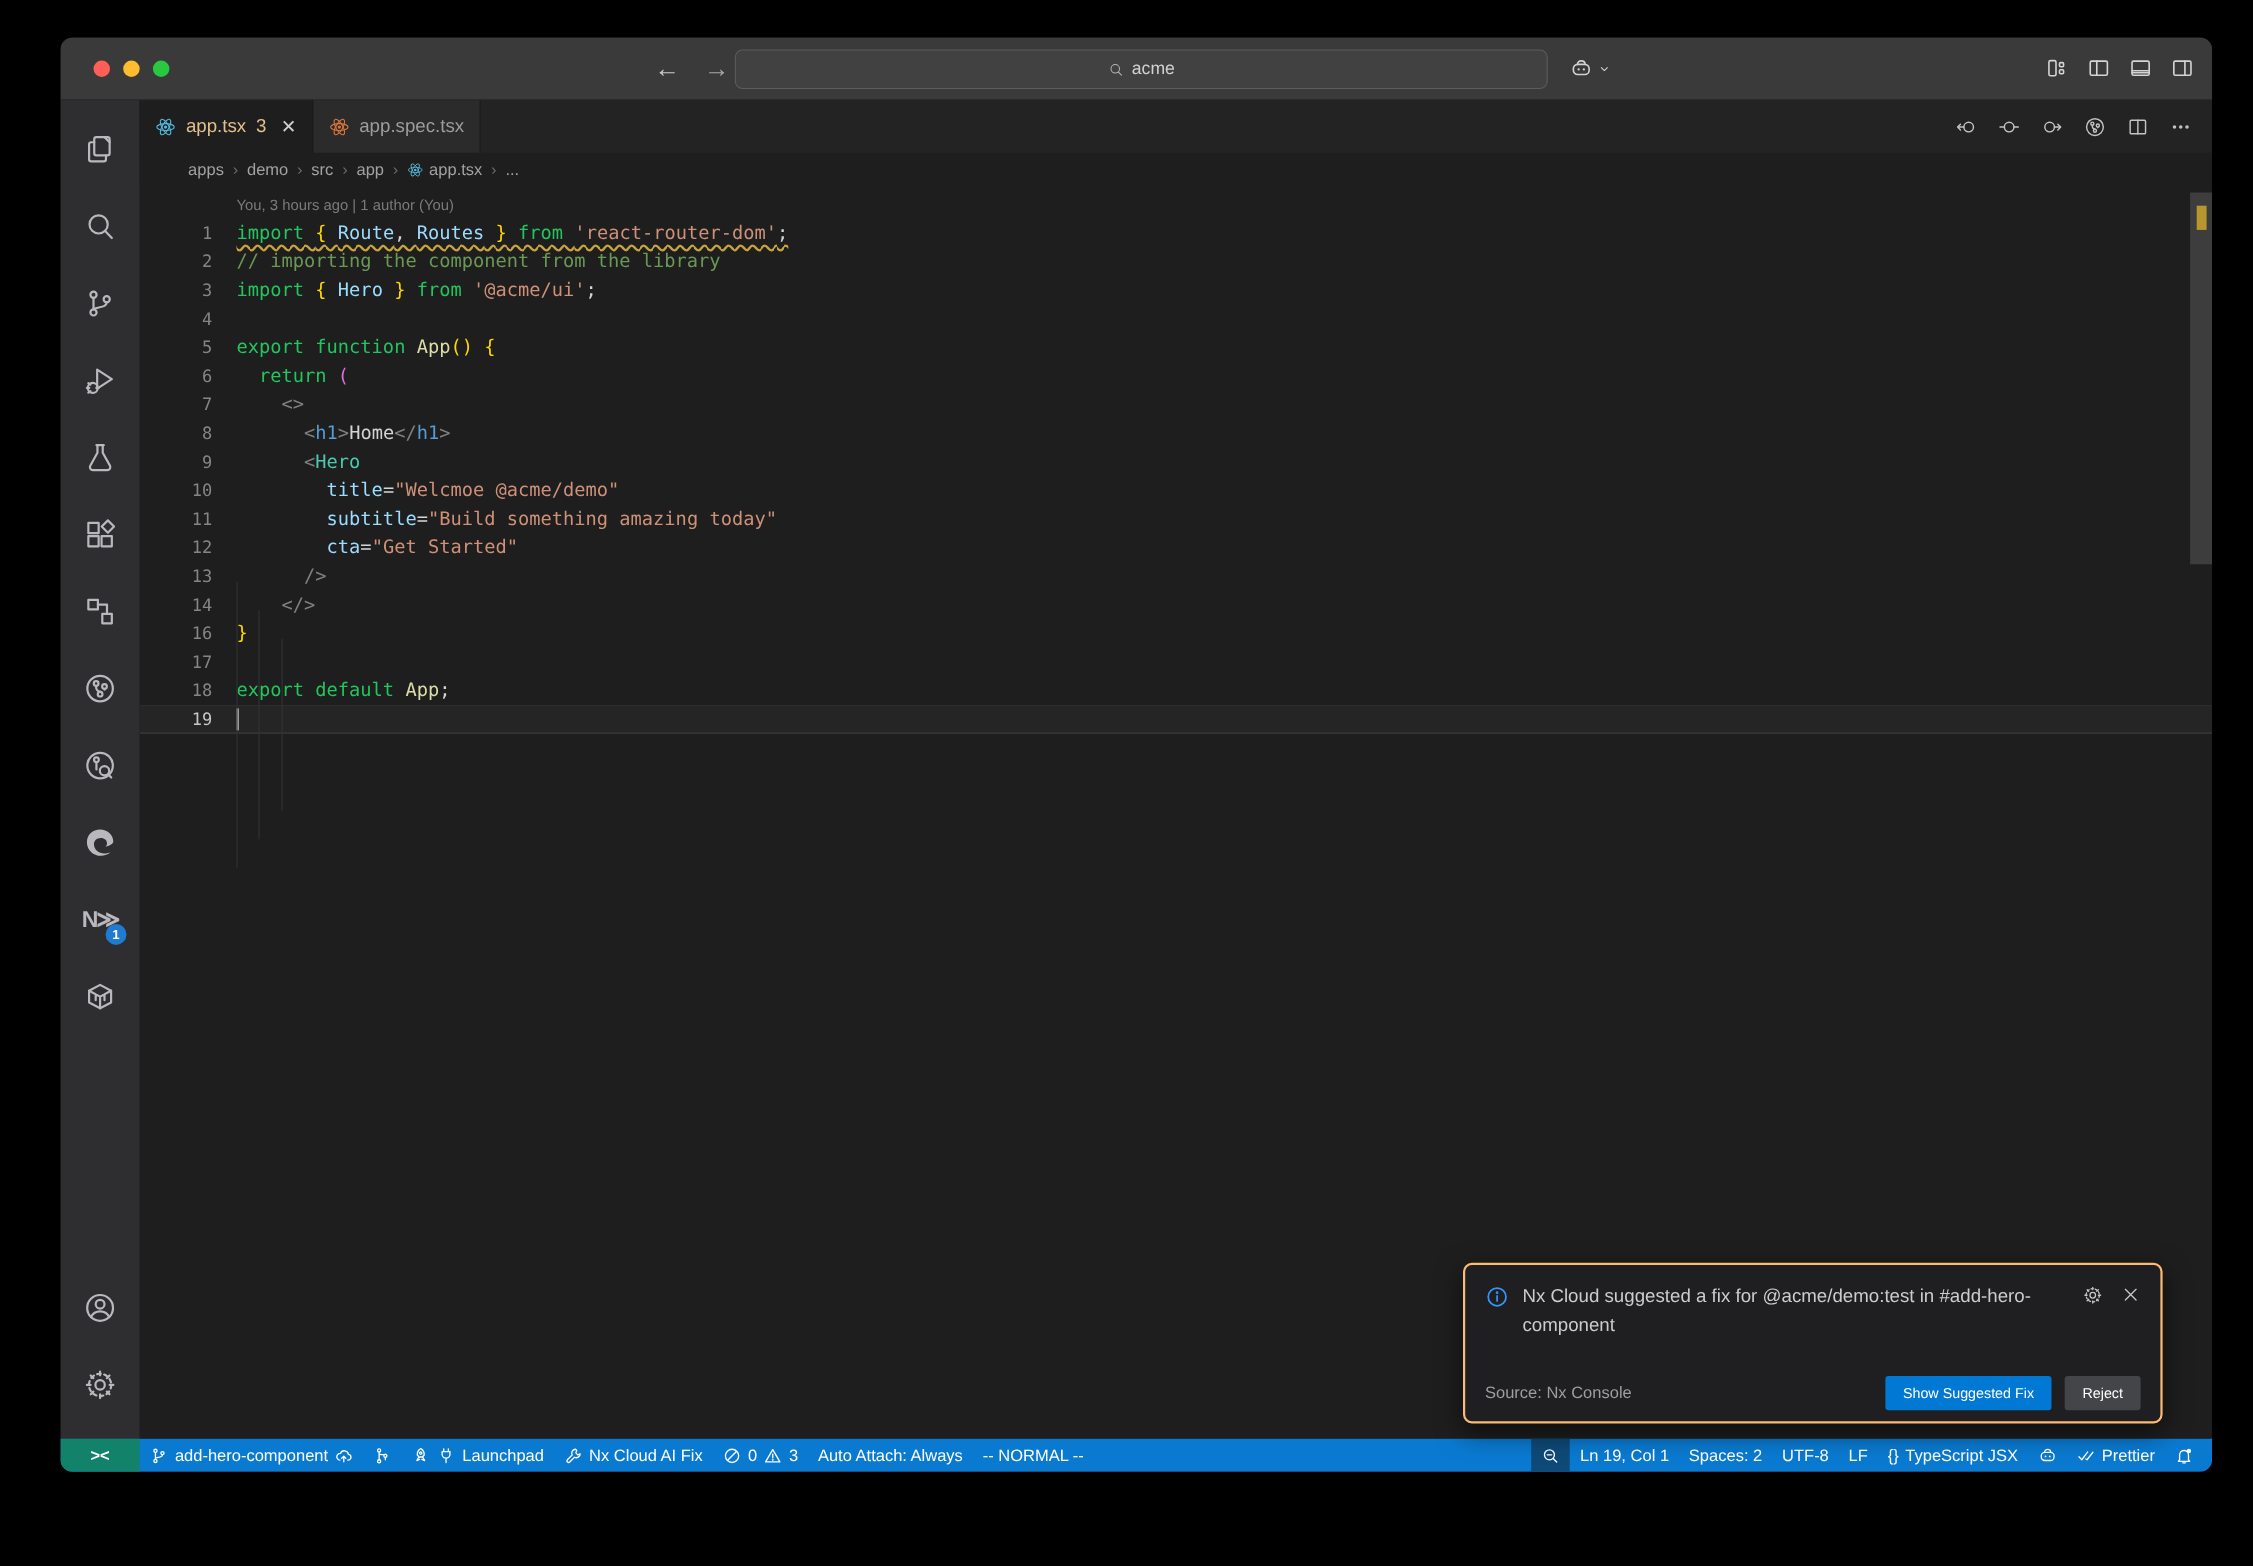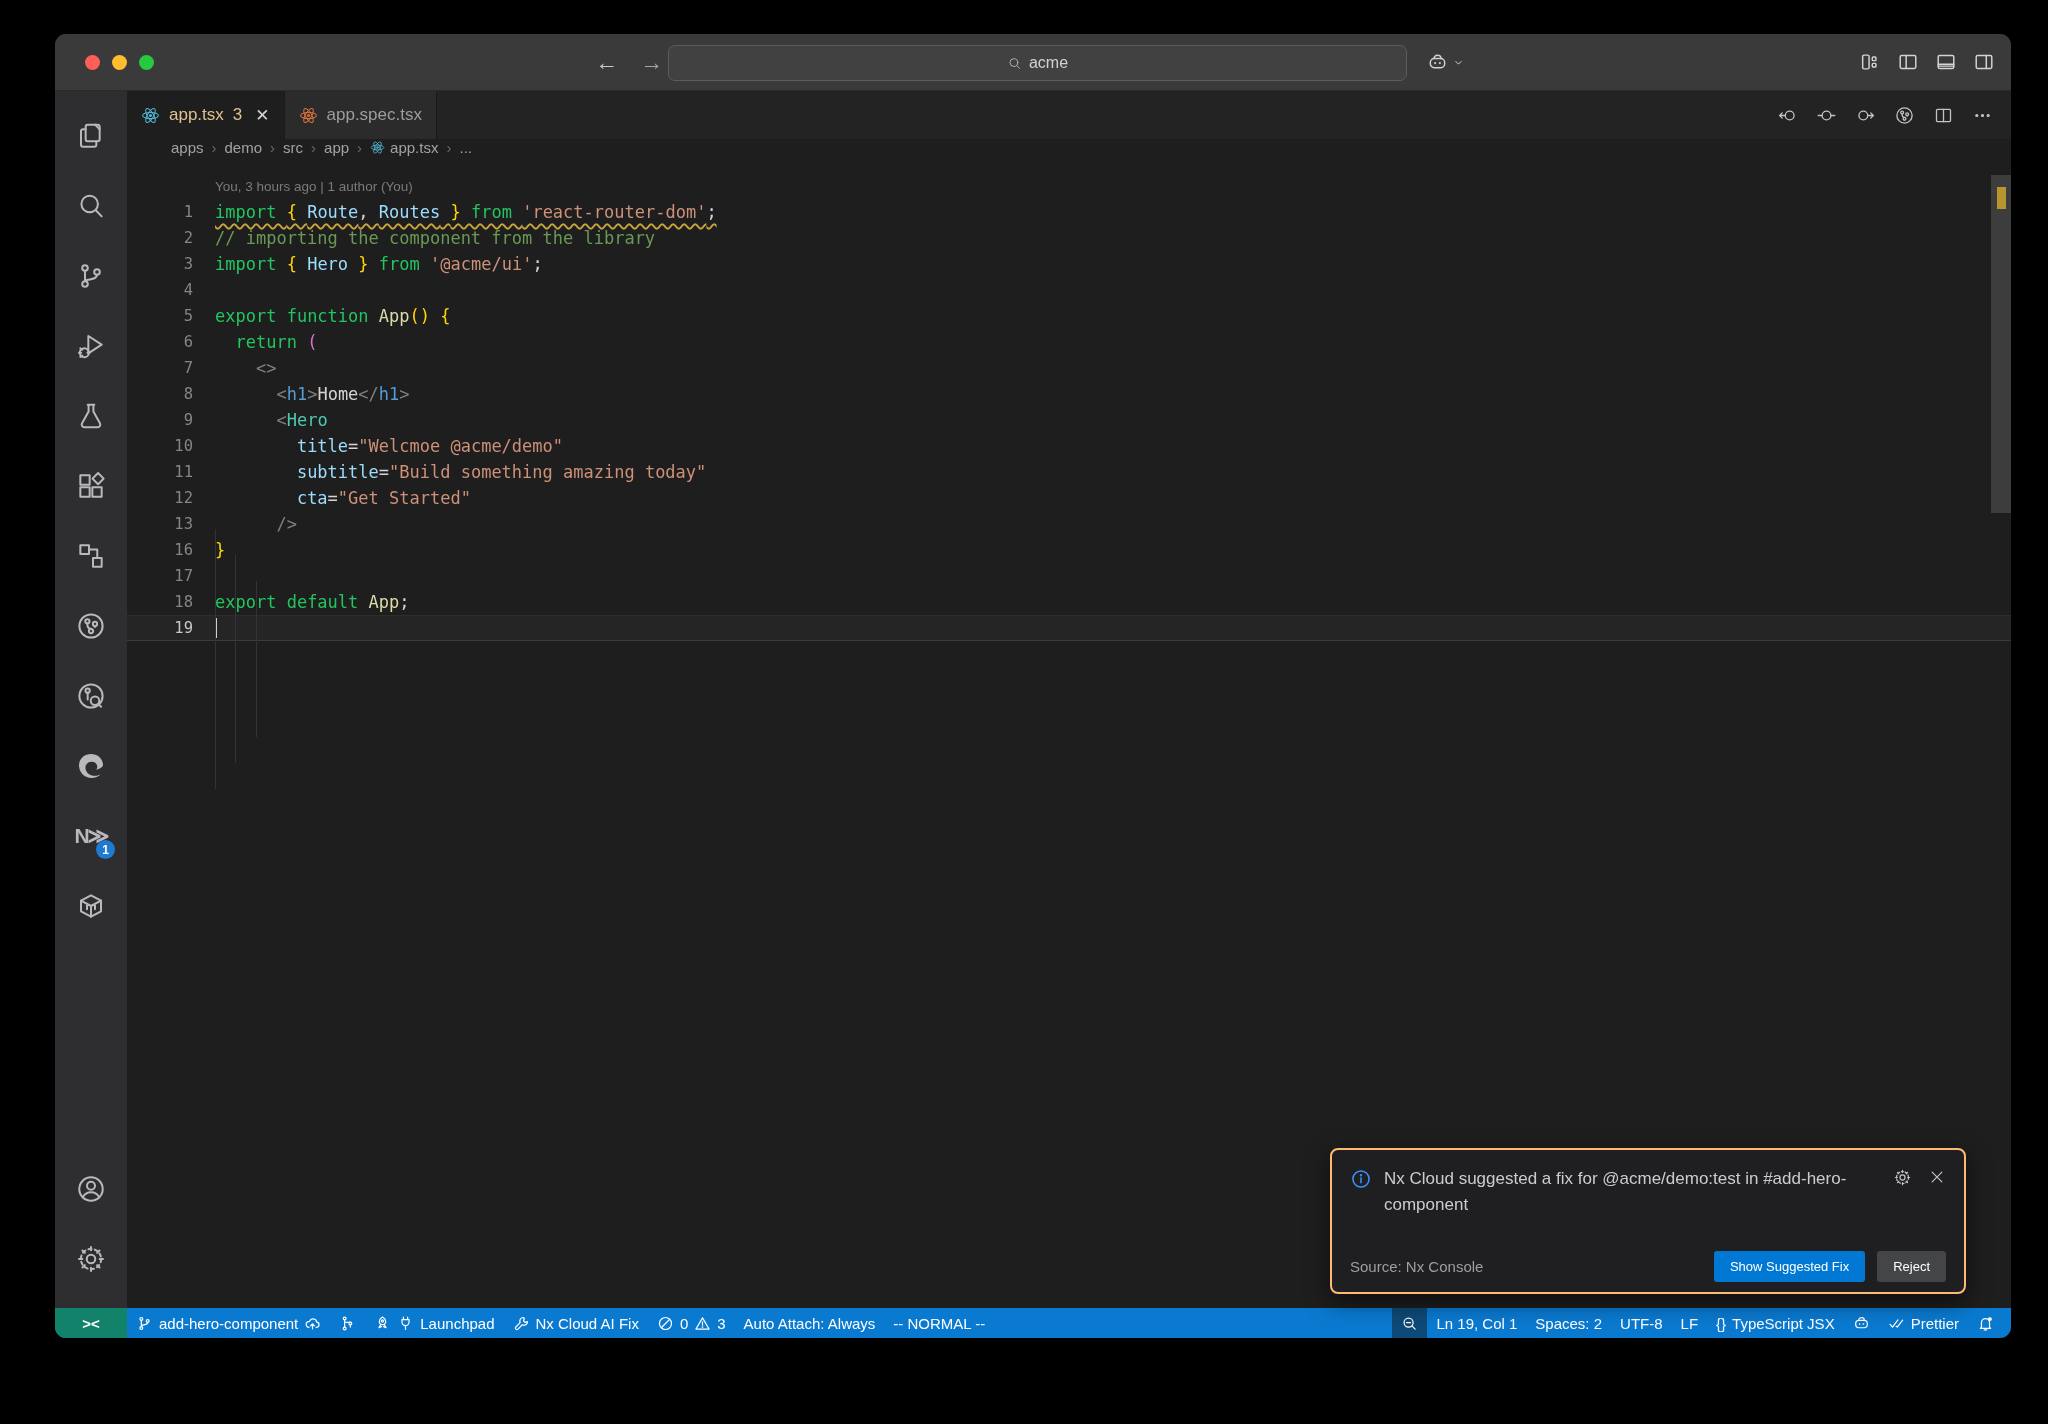--- a/index.html
+++ b/index.html
@@ -35,21 +35,21 @@
   
   .tabbar{height:48px;flex:0 0 48px;background:#232324;display:flex;align-items:stretch;}
   .tabs{display:flex;}
   .tab{display:flex;align-items:center;gap:9px;padding:0 14px;font-size:17px;border-right:1px solid #191919;}
   .tab.active{background:#1e1e1e;}
   .tab.inactive{background:#2b2b2c;}
   .tab .close{color:#d0d0d0;font-size:17px;margin-left:4px;}
   .editor-actions{margin-left:auto;display:flex;align-items:center;gap:18px;padding-right:18px;color:#c3c3c3;}
   .editor-actions .ea{display:flex;}
   
-  .breadcrumb{height:30px;flex:0 0 30px;display:flex;align-items:flex-start;padding-left:44px;gap:8px;
+  .breadcrumb{height:30px;flex:0 0 30px;display:flex;align-items:center;padding-left:44px;gap:8px;
               font-size:15px;color:#a2a2a2;background:#1e1e1e;}
   .breadcrumb .sep{color:#6b6b6b;}
   .bc-item{display:flex;align-items:center;gap:5px;}
   
   .codearea{position:relative;flex:1;overflow:hidden;font-family:"DejaVu Sans Mono",monospace;
             font-size:17px;line-height:26px;padding-top:6px;}
   .blame{height:24px;padding-left:88px;font-size:13.5px;color:#7a7a7a;font-family:"Liberation Sans",sans-serif;
          display:flex;align-items:center;}
   .row{display:flex;height:26px;position:relative;}
   .row .ln{width:66px;flex:0 0 66px;text-align:right;color:#858585;font-size:15.5px;}
@@ -442,20 +442,24 @@
               </div>
               <div class="row">
                 <span class="ln">12</span>
                 <span class="code"><span class="tok-pln">        </span><span class="tok-id">cta</span><span class="tok-pln">=</span><span class="tok-str">"Get Started"</span></span>
               </div>
               <div class="row">
                 <span class="ln">13</span>
                 <span class="code"><span class="tok-pln">      </span><span class="tok-ang">/&gt;</span></span>
               </div>
               <div class="row">
+                <span class="ln">14</span>
+                <span class="code"><span class="tok-pln">    </span><span class="tok-ang">&lt;/&gt;</span></span>
+              </div>
+              <div class="row">
                 <span class="ln">16</span>
                 <span class="code"><span class="tok-b1">}</span></span>
               </div>
               <div class="row">
                 <span class="ln">17</span>
                 <span class="code"></span>
               </div>
               <div class="row">
                 <span class="ln">18</span>
                 <span class="code"><span class="tok-kw">export </span><span class="tok-kw">default </span><span class="tok-fn">App</span><span class="tok-pln">;</span></span>

